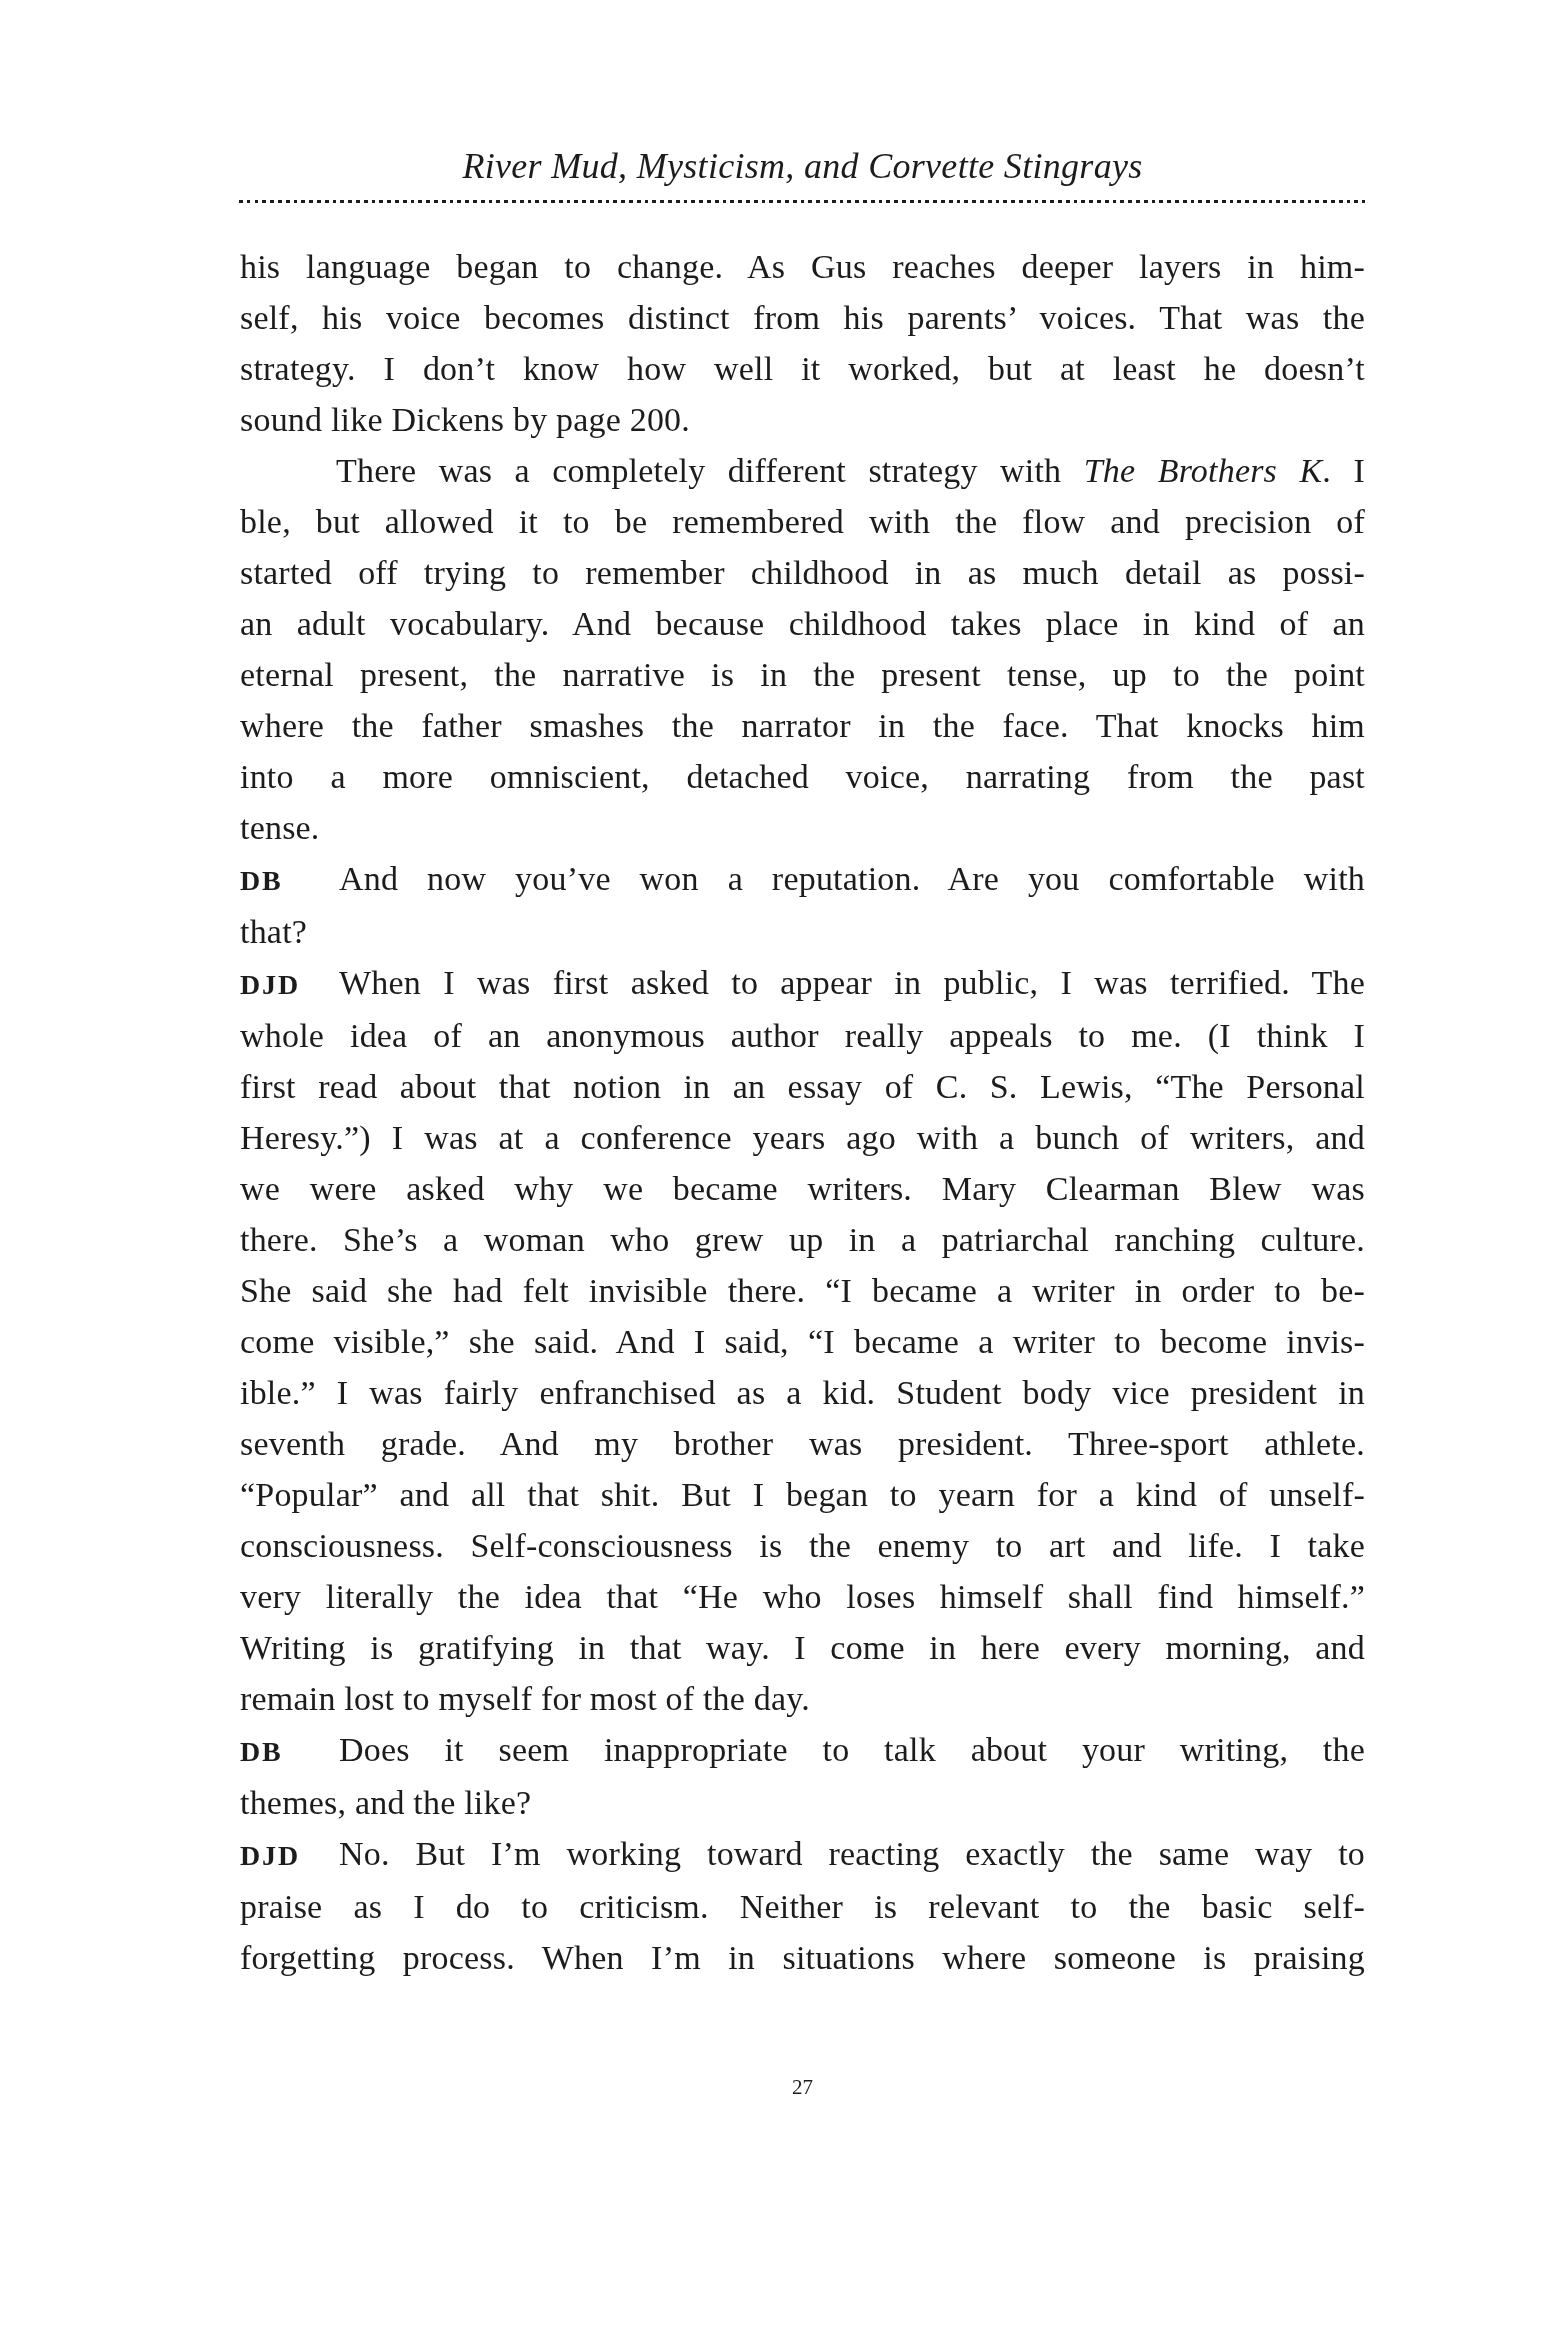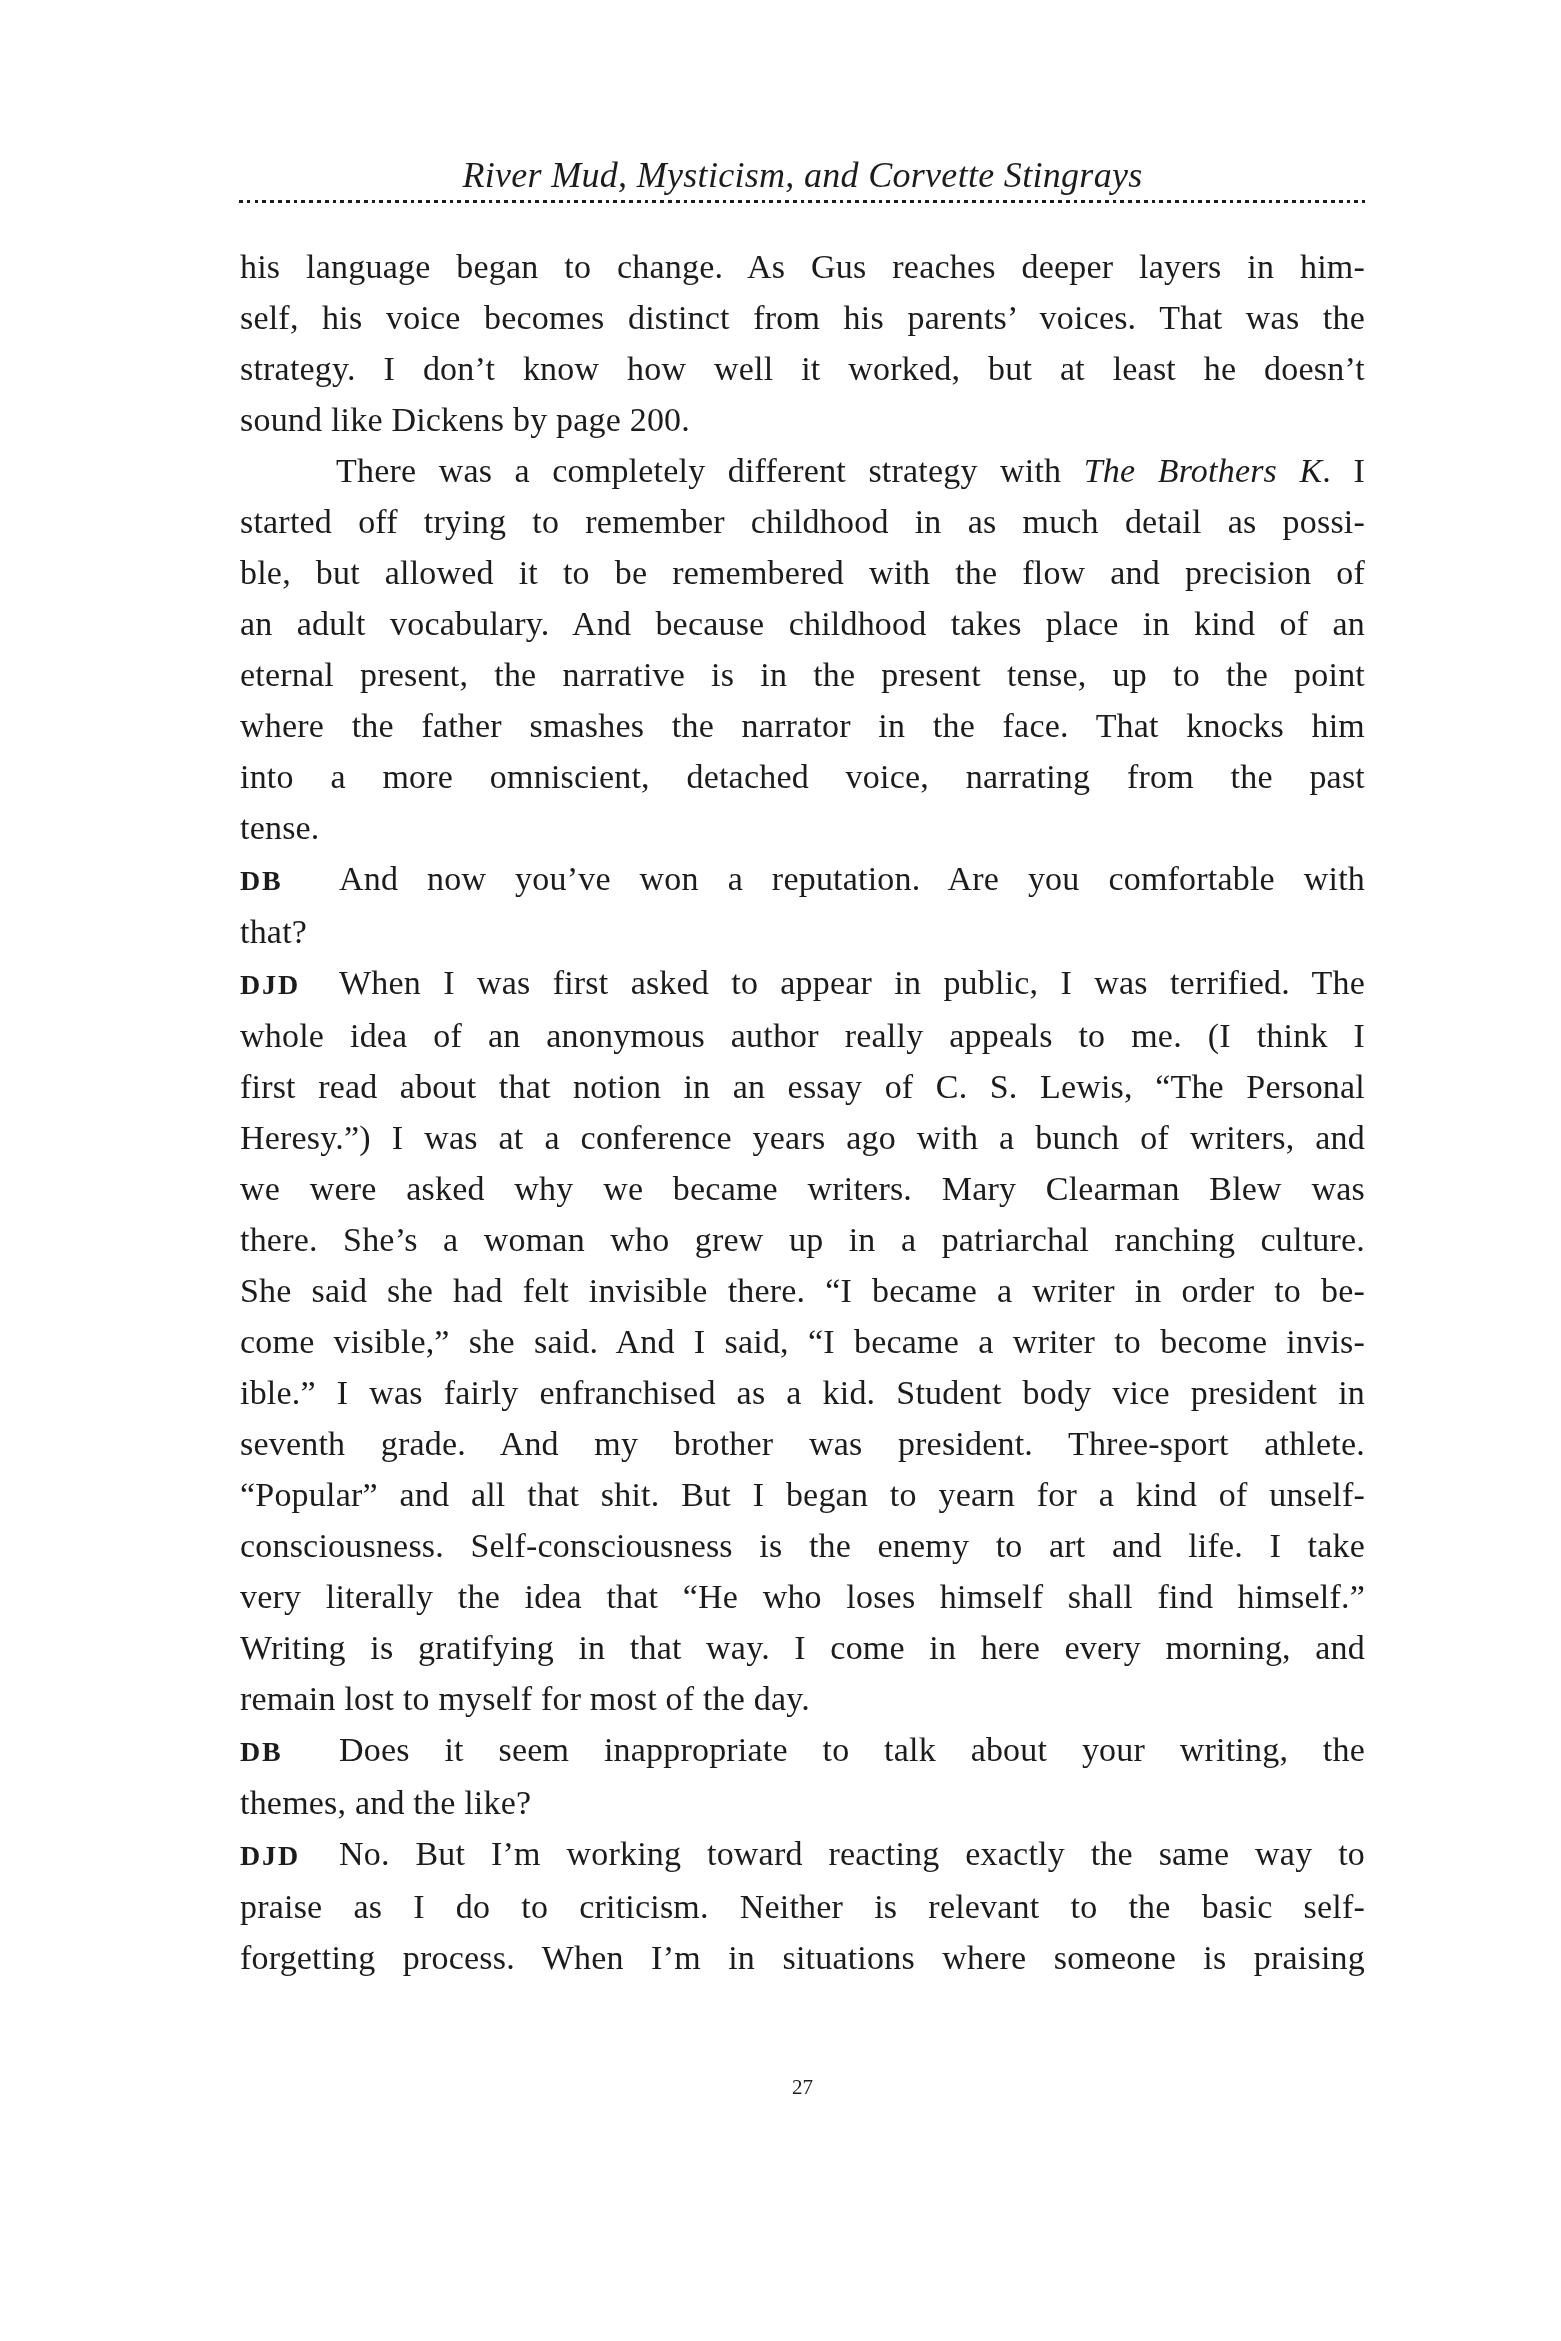--- a/index.html
+++ b/index.html
@@ -16,21 +16,20 @@
   .running-head {
     position: absolute;
     left: 240px;
     top: 145px;
     width: 1125px;
     text-align: center;
     font-style: italic;
     font-size: 36px;
     letter-spacing: 0.3px;
     white-space: nowrap;
-    margin-top: 9px;
   }
   .dotted-rule {
     position: absolute;
     left: 239px;
     top: 200px;
     width: 1126px;
     height: 3.1px;
     background: repeating-linear-gradient(
       to right,
       #1c1c1c 0px, #1c1c1c 3.7px,
@@ -83,22 +82,22 @@
   <div class="dotted-rule"></div>
 
   <div class="body-column">
 
     <div class="line">his language began to change. As Gus reaches deeper layers in him-</div>
     <div class="line">self, his voice becomes distinct from his parents’ voices. That was the</div>
     <div class="line">strategy. I don’t know how well it worked, but at least he doesn’t</div>
     <div class="line last">sound like Dickens by page 200.</div>
 
     <div class="line indent">There was a completely different strategy with <i>The Brothers K</i>. I</div>
+    <div class="line">ble, but allowed it to be remembered with the flow and precision of</div>
     <div class="line">started off trying to remember childhood in as much detail as possi-</div>
-    <div class="line">ble, but allowed it to be remembered with the flow and precision of</div>
     <div class="line">an adult vocabulary. And because childhood takes place in kind of an</div>
     <div class="line">eternal present, the narrative is in the present tense, up to the point</div>
     <div class="line">where the father smashes the narrator in the face. That knocks him</div>
     <div class="line">into a more omniscient, detached voice, narrating from the past</div>
     <div class="line last">tense.</div>
 
     <div class="line"><span class="speaker">DB</span><span>And now you’ve won a reputation. Are you comfortable with</span></div>
     <div class="line last">that?</div>
 
     <div class="line"><span class="speaker">DJD</span><span>When I was first asked to appear in public, I was terrified. The</span></div>

